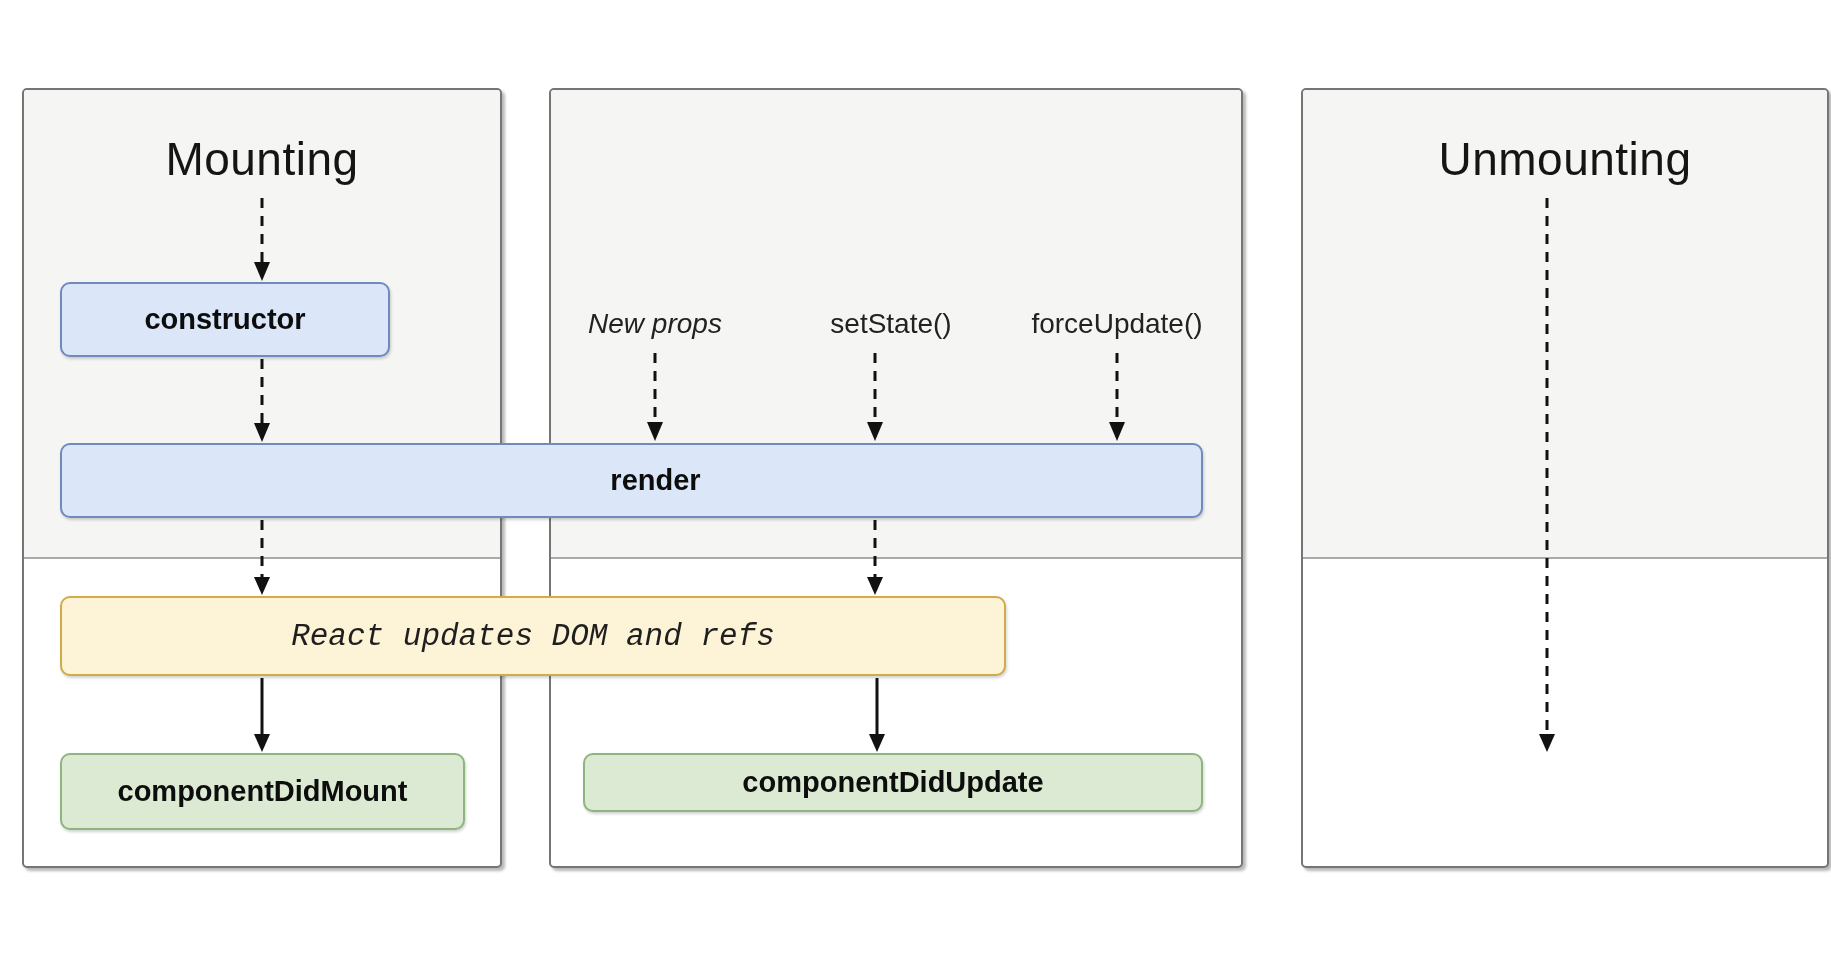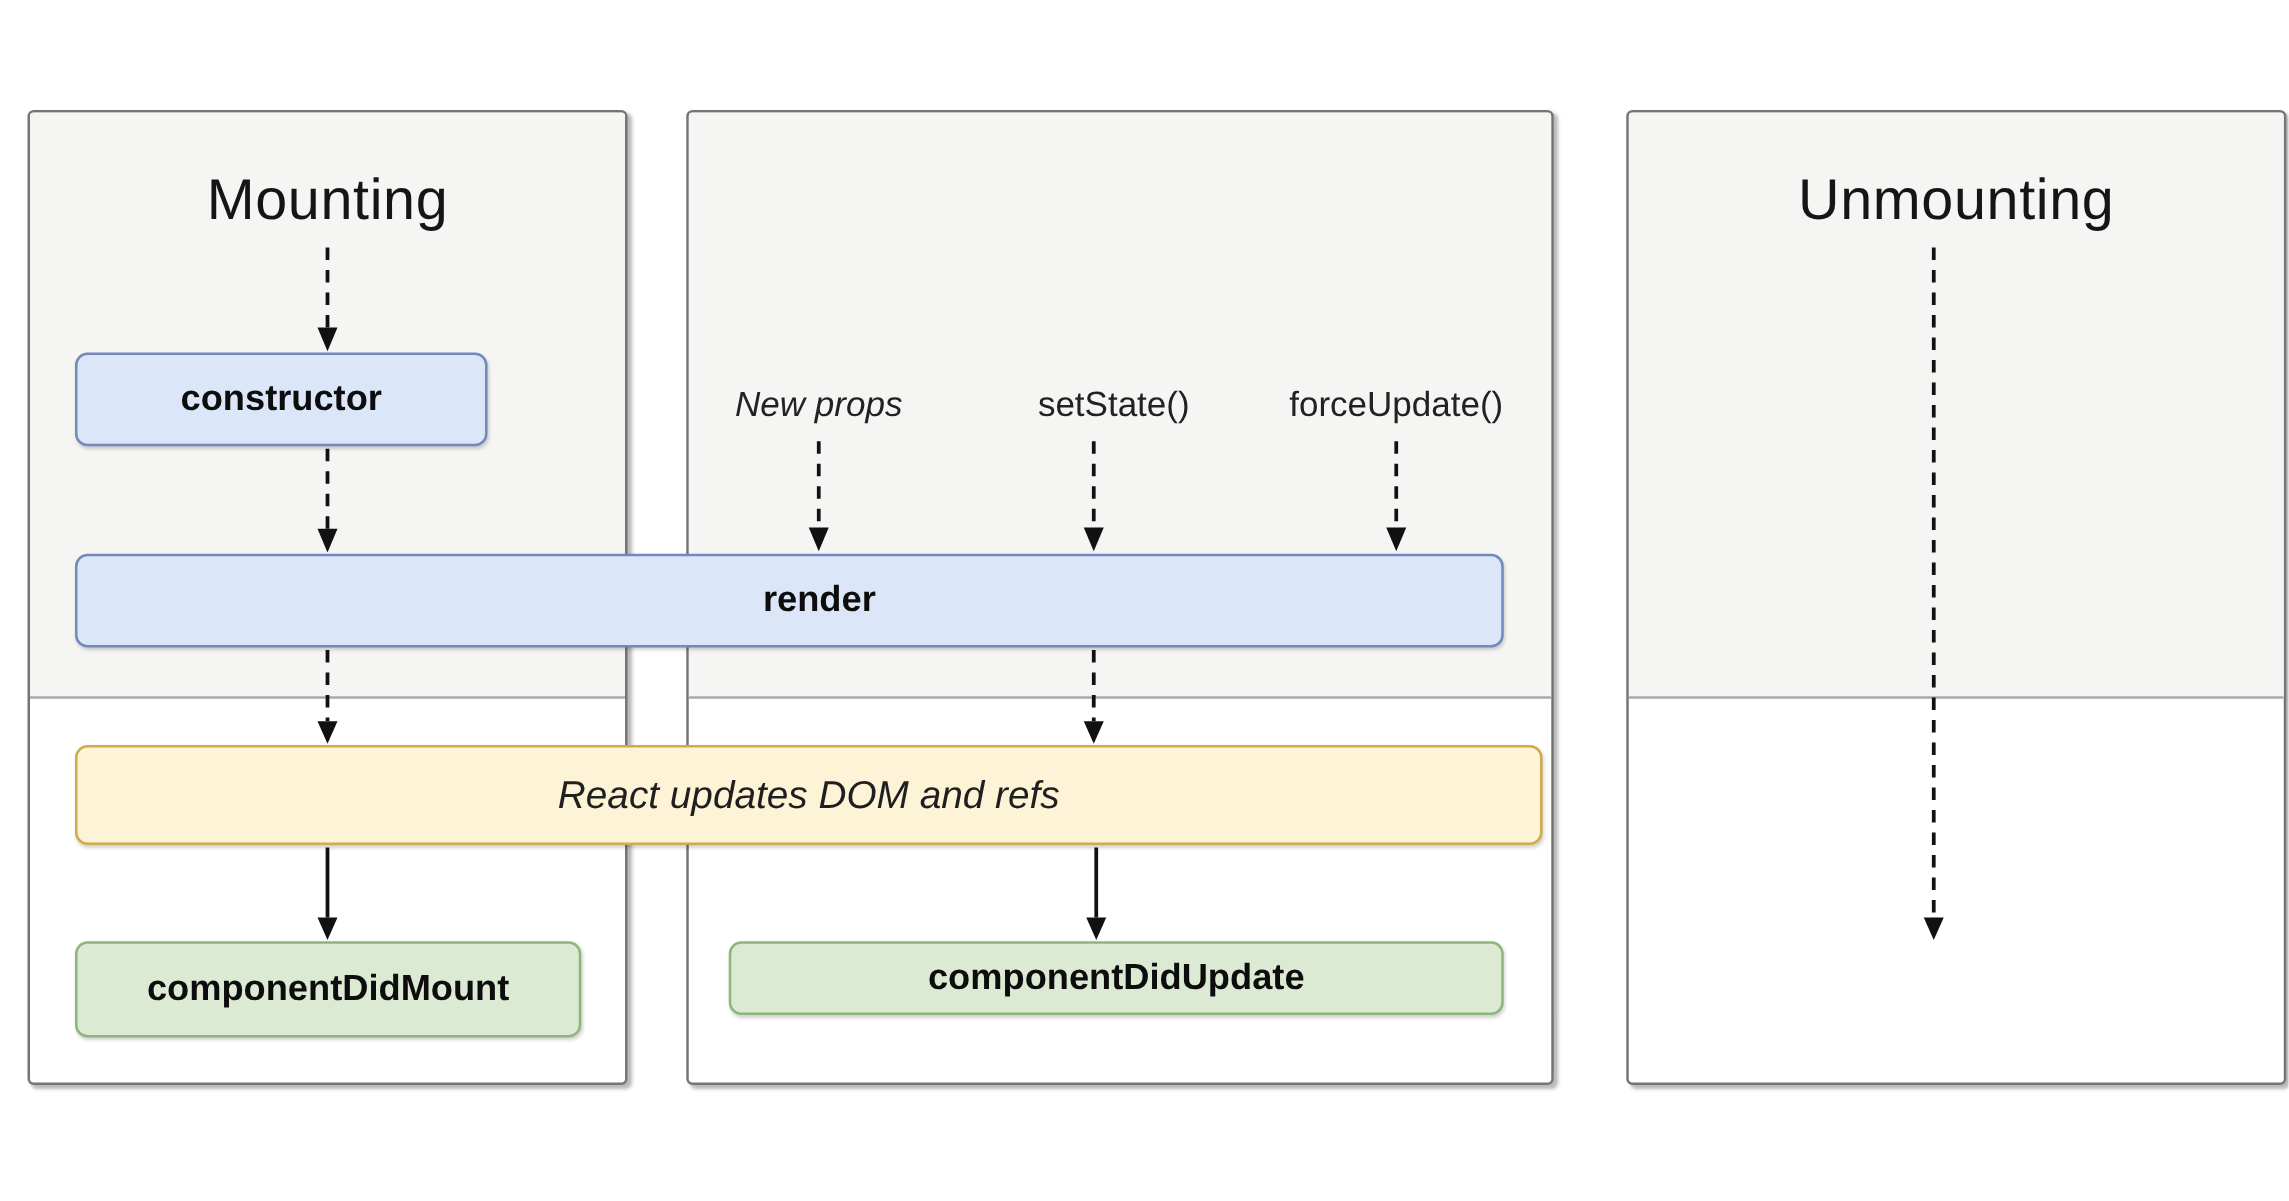--- a/index.html
+++ b/index.html
@@ -101,21 +101,21 @@
     font-size: 31px;
     color: #1f1f1f;
   }
   .node-green {
     background: var(--commit-fill);
     border: 2.5px solid var(--commit-border);
   }
 
   .node-constructor { left: 60px;   top: 282px; width: 330px;  height: 75px; }
   .node-render      { left: 60px;   top: 443px; width: 1143px; height: 75px; padding-left: 48px; }
-  .node-react-updates { left: 60px; top: 596px; width: 1174px; height: 80px; }
+  .node-react-updates { left: 60px; top: 596px; width: 946px; height: 80px; font-family: Liberation Mono, monospace; }
   .node-did-mount   { left: 60px;   top: 753px; width: 405px;  height: 77px; }
   .node-did-update  { left: 583px;  top: 753px; width: 620px;  height: 59px; }
   .node-will-unmount{ left: 1322px; top: 753px; width: 452px;  height: 77px; }
 
   .arrows-layer {
     position: absolute;
     left: 0; top: 0;
     width: 1831px;
     height: 961px;
     z-index: 3;

